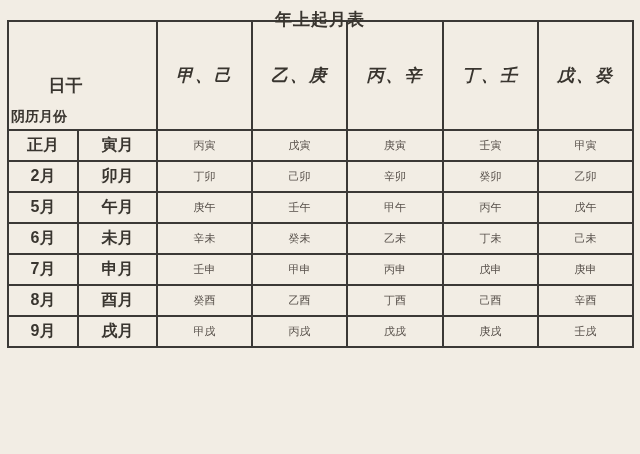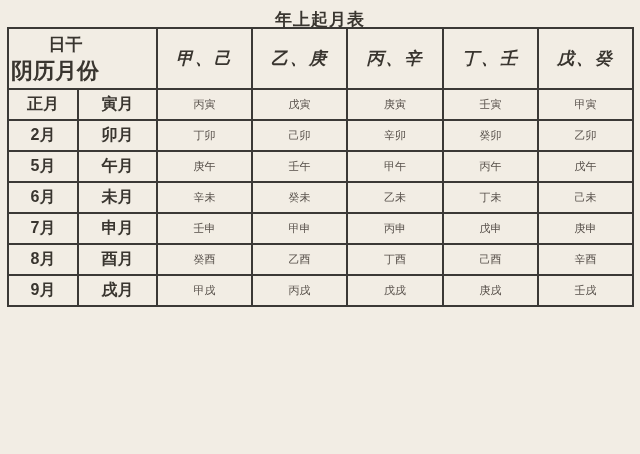--- a/index.html
+++ b/index.html
@@ -10,21 +10,21 @@
   }
   * { margin: 0; padding: 0; box-sizing: border-box; }
   html, body {
     width: 640px; height: 454px;
     overflow: hidden;
     background: var(--background);
     font-family: "Liberation Sans", sans-serif;
   }
   .page-title {
     padding-top: 8px;
-    height: 27px;
+    height: 20px;
     text-align: center;
     font-size: 17px;
     font-weight: bold;
     letter-spacing: 1px;
     color: var(--heading-text);
   }
   table.month-table {
     border-collapse: collapse;
     table-layout: fixed;
     width: 625px;
@@ -41,31 +41,32 @@
   thead th { height: 59px; }
   .corner-cell {
     padding: 4px 2px 3px 2px;
     vertical-align: middle;
   }
   .corner-inner {
     display: flex;
     flex-direction: column;
     justify-content: space-between;
     height: 52px;
+    margin-top: 48px;
   }
   .corner-top {
     text-align: center;
     padding-right: 34px;
     font-size: 17px;
     font-weight: bold;
     color: var(--heading-text);
   }
   .corner-bottom {
     text-align: left;
-    font-size: 22px;
+    font-size: 14px;
     font-weight: bold;
     color: var(--heading-text);
   }
   .stem-header {
     font-size: 17px;
     font-weight: bold;
     letter-spacing: 2px;
     color: var(--heading-text);
     font-style: italic;
   }

